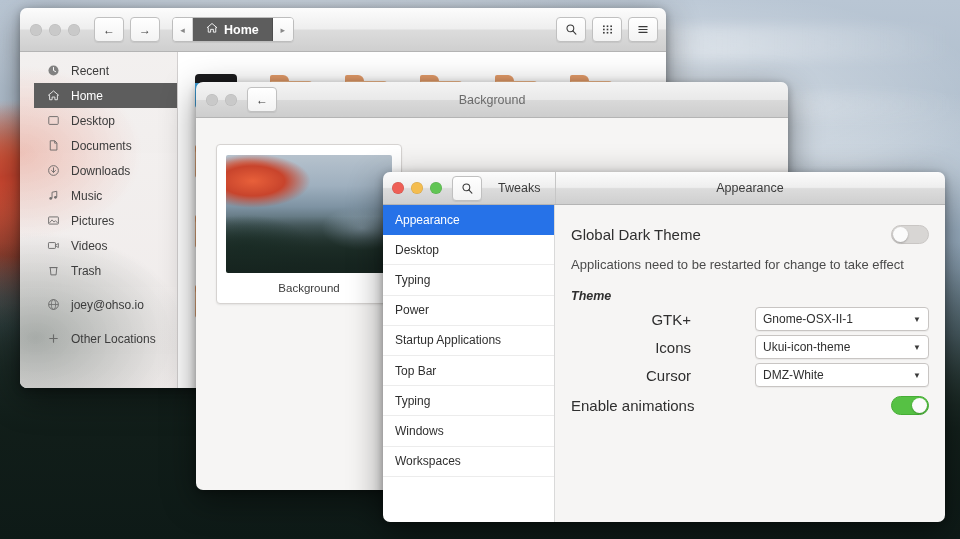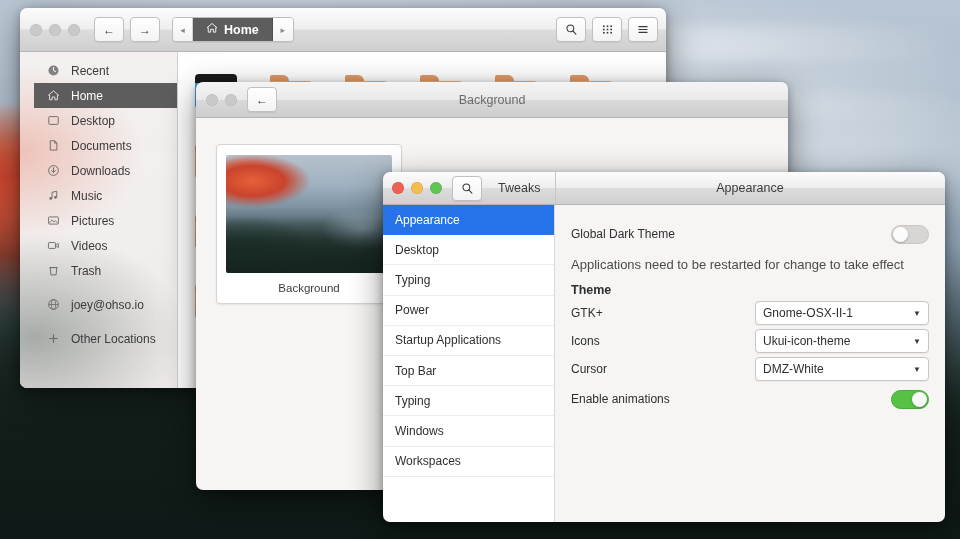--- a/index.html
+++ b/index.html
@@ -172,24 +172,24 @@
   #tw-body { display:flex; height:317px; }
   #tw-sidebar { width:172px; background:#ffffff; border-right:1px solid #d9d9d9; }
   .tw-item {
     height:30.2px; display:flex; align-items:center; padding-left:12px;
     font-size:12px; color:#2f2f2f; border-bottom:1px solid #ececec;
   }
   .tw-item.sel { background:#2672e8; color:#ffffff; border-bottom-color:#2672e8; }
 
   #tw-content { flex:1; background:#f6f5f4; padding:16px 16px 0 16px; position:relative; }
   .row { display:flex; align-items:center; min-height:26px; }
-  .row .lab { font-size:12px; color:#2f2f2f; }
+  .row .lab { font-size:15px; color:#2f2f2f;text-align:right; }
   .row .ctl { margin-left:auto; }
   .subnote { font-size:13px; color:#4b4b4b; margin-top:10px; }
-  .sect { font-size:12.5px; font-weight:bold; color:#2f2f2f; margin-top:11px; margin-bottom:3px; }
+  .sect { font-size:12.5px; font-weight:bold; color:#2f2f2f; margin-top:17px; margin-bottom:3px;font-style:italic; }
 
   .toggle { width:38px; height:19px; border-radius:10px; position:relative;
             background:#d8d6d4; border:1px solid #c9c6c4; }
   .toggle .knob { position:absolute; top:1px; left:1px; width:15px; height:15px; border-radius:50%;
                   background:#fbfbfb; box-shadow:0 1px 2px rgba(0,0,0,0.25); }
   .toggle.on { background:#56c144; border-color:#46ad35; }
   .toggle.on .knob { left:auto; right:1px; }
 
   .combo {
     width:174px; height:24px; background:#ffffff; border:1px solid #c8c5c3; border-radius:4px;

